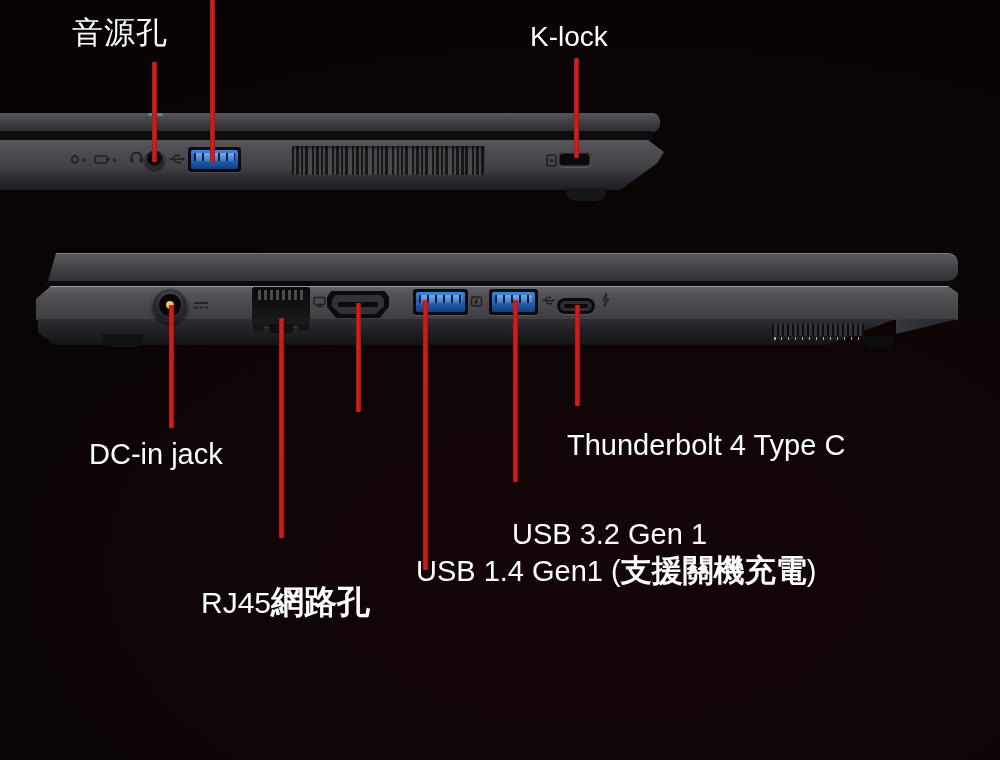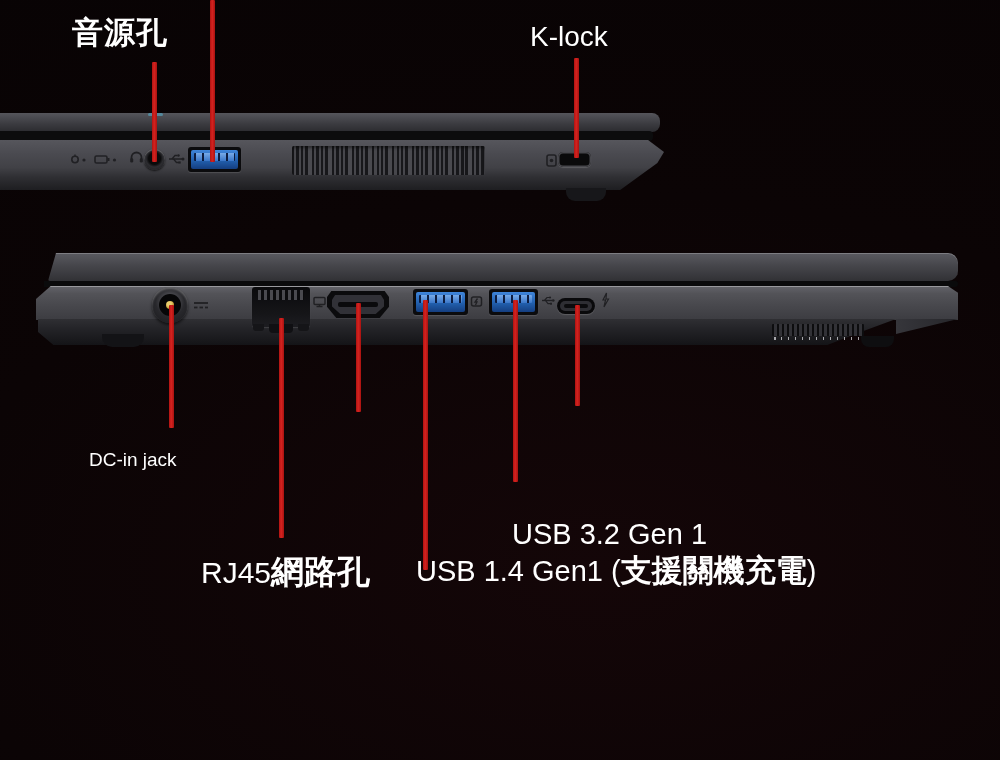--- a/index.html
+++ b/index.html
@@ -240,25 +240,26 @@
     <div class="leader" style="left:574px;top:58px;height:100px"></div>
     <div class="leader" style="left:169px;top:305px;height:123px"></div>
     <div class="leader" style="left:279px;top:318px;height:220px"></div>
     <div class="leader" style="left:356px;top:303px;height:109px"></div>
     <div class="leader" style="left:423px;top:300px;height:270px"></div>
     <div class="leader" style="left:513px;top:300px;height:182px"></div>
     <div class="leader" style="left:575px;top:305px;height:101px"></div>
   </div>
 
   <div class="grp">
-    <div class="lbl" style="left:72px;top:17px;font-size:31px;font-weight:700;letter-spacing:1px">音源孔</div>
+    <div class="lbl" style="left:72px;top:17px;font-size:31px;font-weight:400;letter-spacing:1px">音源孔</div>
     <div class="lbl" style="left:530px;top:22px;font-size:28px">K-lock</div>
-    <div class="lbl" style="left:89px;top:450px;font-size:19px">DC-in jack</div>
+    <div class="lbl" style="left:89px;top:439px;font-size:29px">DC-in jack</div>
+    <div class="lbl" style="left:567px;top:430px;font-size:29px">Thunderbolt 4 Type C</div>
     <div class="lbl" style="left:512px;top:519px;font-size:29px">USB 3.2 Gen 1</div>
-    <div class="lbl" style="left:201px;top:555px;font-size:30px">
+    <div class="lbl" style="left:201px;top:585px;font-size:30px">
       <span>RJ45</span><span class="cjk-bold" style="font-size:33px">網路孔</span>
     </div>
     <div class="lbl" style="left:416px;top:555px;font-size:29px">
       <span>USB 1.4 Gen1 (</span><span class="cjk-bold" style="font-size:31px">支援關機充電</span><span>)</span>
     </div>
   </div>
 
 </div>
 
 </body></html>

